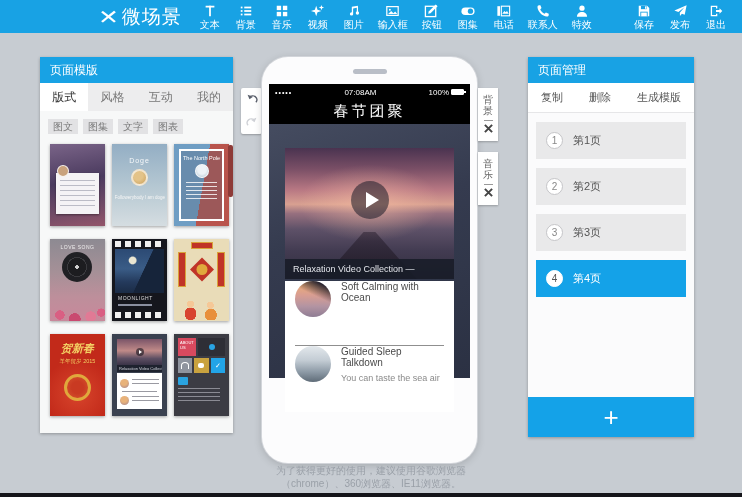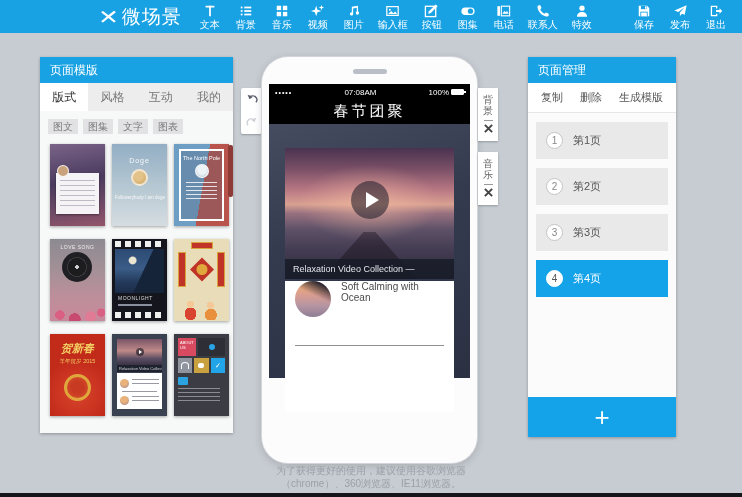--- a/index.html
+++ b/index.html
@@ -191,21 +191,21 @@
 
   
   .layer-tab { position:absolute; width:20px; background:#fff; box-shadow:0 1px 2px rgba(0,0,0,.25);
                display:flex; flex-direction:column; align-items:center; padding:6px 0 5px; cursor:pointer; }
   .layer-tab.lt1 { left:478px; top:88px; height:53px; }
   .layer-tab.lt2 { left:478px; top:152px; height:53px; }
   .vlabel { width:11px; font-size:10px; line-height:11px; color:#666; text-align:center; word-break:break-all; }
   .ldash { width:9px; height:1px; background:#999; margin:4px 0 3px; }
 
   
-  .panel-right { left:528px; top:57px; width:148px; height:380px; background:#fbfbfc; }
+  .panel-right { left:528px; top:57px; width:166px; height:380px; background:#fbfbfc; }
   .page-actions { height:30px; background:#fff; border-bottom:1px solid #e6e6e8;
                   display:flex; align-items:center; justify-content:space-between;
                   padding:0 13px; font-size:11px; color:#555; }
   .page-actions span { cursor:pointer; }
   .page-list { padding:9px 8px 0; }
   .page-item { height:37px; background:#e9e9ea; margin-bottom:9px; display:flex; align-items:center;
                gap:10px; padding:0 10px; font-size:11px; color:#555; cursor:pointer; }
   .page-num { width:17px; height:17px; border-radius:50%; background:#fff; border:1px solid #c5c5c8;
               font-size:10px; color:#888; display:flex; align-items:center; justify-content:center; }
   .page-item.selected { background:#14a2e8; color:#fff; }
@@ -493,20 +493,27 @@
         <div class="vcaption">Relaxation Video Collection —</div>
       </div>
       <div class="tracks">
         <div class="track">
           <div class="tr-av a1"></div>
           <div>
             <div class="tr-title">Soft Calming with Ocean</div>
           </div>
         </div>
         <div class="tr-divider"></div>
+        <div class="track">
+          <div class="tr-av a2"></div>
+          <div>
+            <div class="tr-title">Guided Sleep Talkdown</div>
+            <div class="tr-sub">You can taste the sea air</div>
+          </div>
+        </div>
       </div>
     </div>
   </div>
 </div>
 
 <div class="layer-tab lt1">
   <span class="vlabel">背景</span>
   <span class="ldash"></span>
   <svg width="9" height="9" viewBox="0 0 10 10">
       <path d="M1 1 L9 9 M9 1 L1 9" stroke="#444" stroke-width="2.2"></path>

